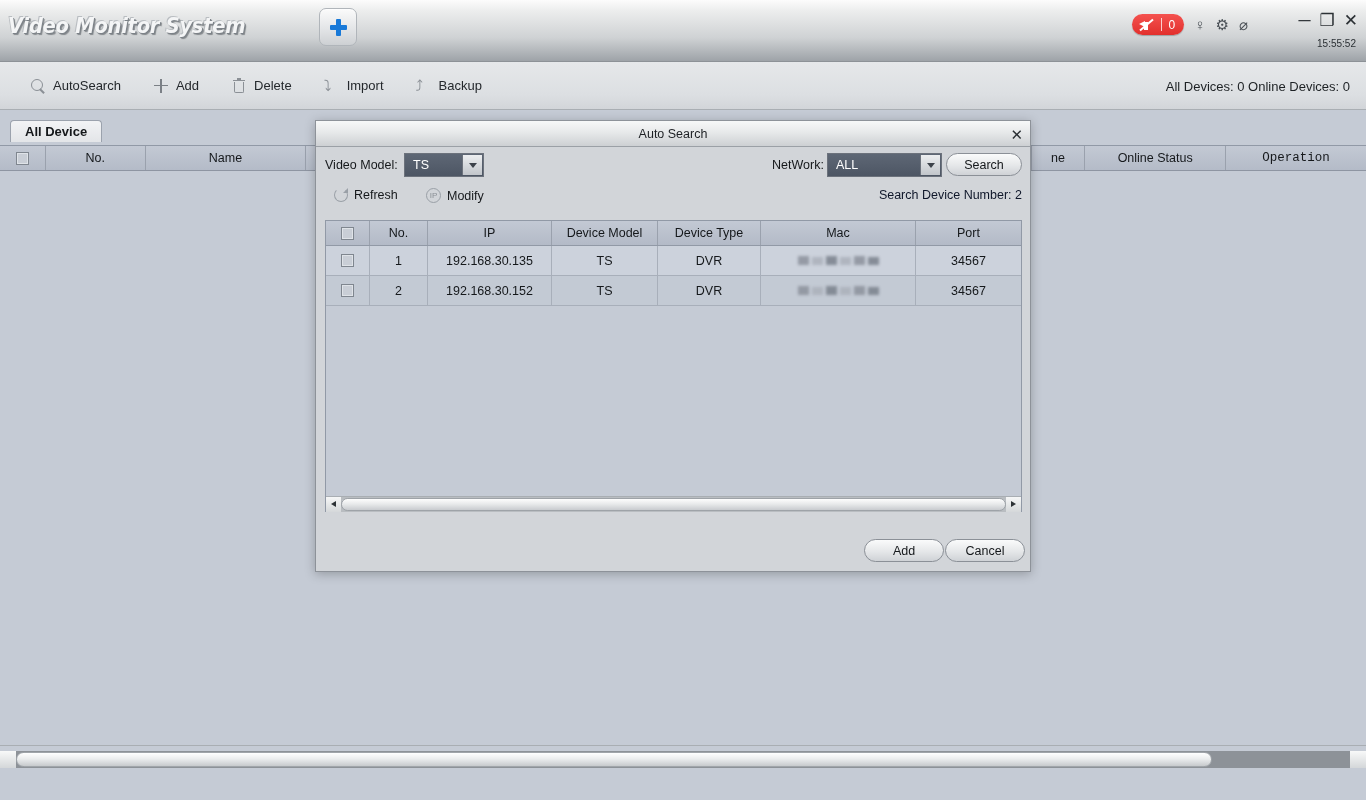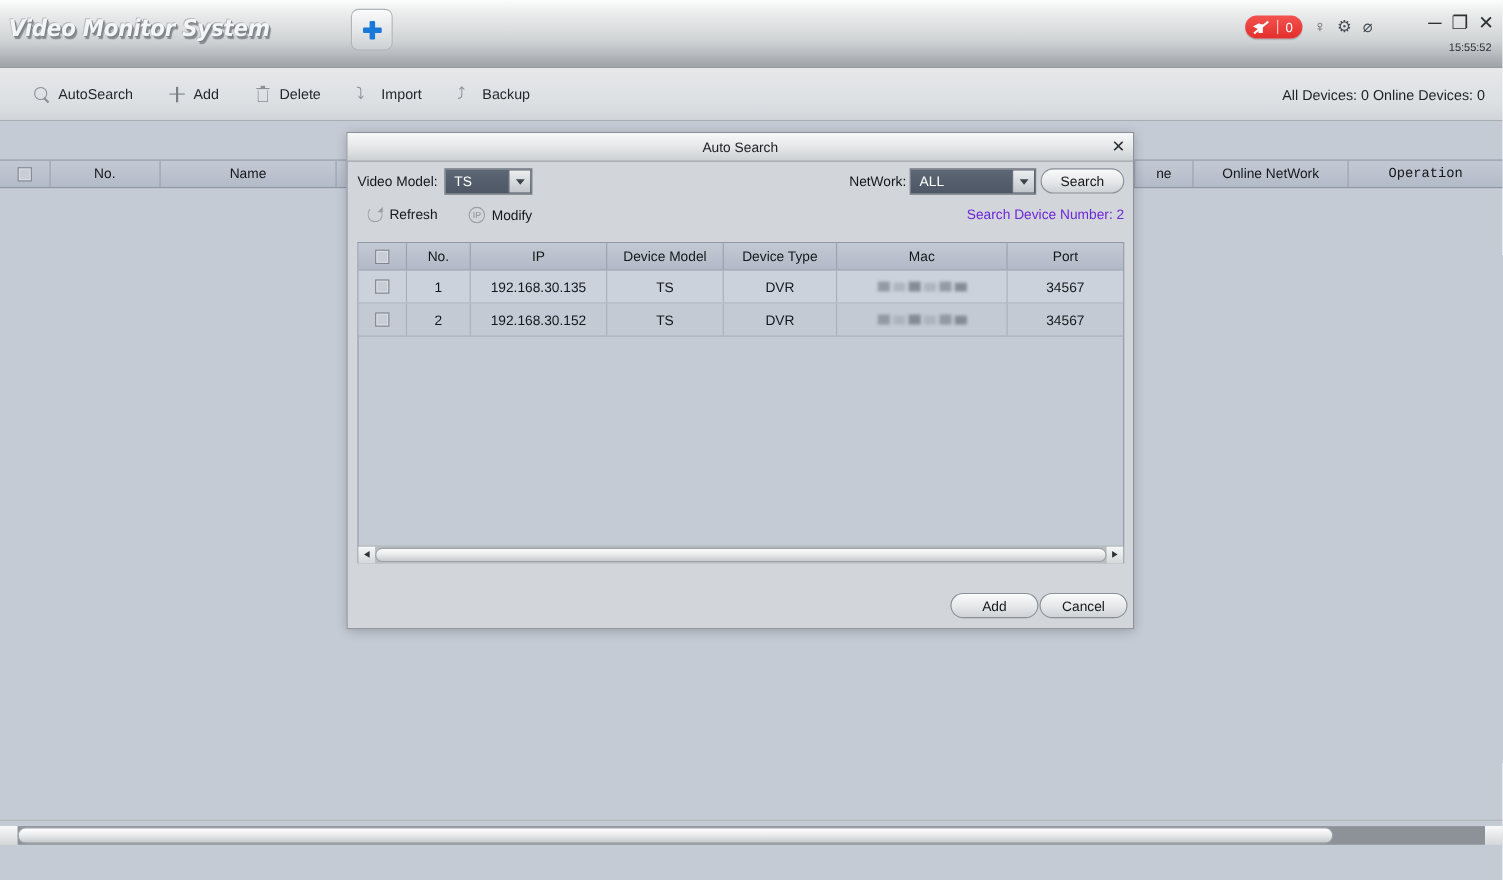--- a/index.html
+++ b/index.html
@@ -220,21 +220,21 @@
   }
   .ico-refresh:after {
     content:""; position:absolute; right:-1px; top:-1px; width:0; height:0;
     border-style:solid; border-width:0 0 5px 5px; border-color: transparent transparent #9aa0a7 transparent;
   }
   .ico-ip {
     width: 15px; height: 15px; border: 1.5px solid #9aa0a7; border-radius: 50%;
     font-size: 8px; color: #8b9096; display:flex; align-items:center; justify-content:center;
     font-family:"Liberation Sans",sans-serif;
   }
-  .sdn { position: absolute; right: 8px; top: 5px; font-size: 12.5px; color: #6d28d9; }
+  .sdn { position: absolute; right: 8px; top: 5px; font-size: 12.5px; color: #0f172a; }
 
   .dlg-table {
     position: absolute; left: 9px; top: 99px; width: 697px; height: 292px;
     border: 1px solid #9199a6; background: #c5cbd5;
   }
   .dt-head { display: flex; height: 25px;
     background: linear-gradient(to bottom,#c3c9d4,#b3bac7);
     border-bottom: 1px solid #9199a6; }
   .dt-head .c {
     display: flex; align-items: center; justify-content: center;
@@ -356,30 +356,33 @@
       <span class="lbl">Import</span>
     </div>
     <div class="tb-item">
       <span class="ico ico-arrow">⤴</span>
       <span class="lbl">Backup</span>
     </div>
     <div class="dev-count">All Devices:  0  Online Devices:  0</div>
   </div>
 
   <div class="main">
+    <div class="tabstrip">
+      <div class="tab">All Device</div>
+    </div>
 
     <div class="grid-head">
       <div class="gh" style="width:47px">
         <span class="chk"></span>
       </div>
       <div class="gh" style="width:103px">No.</div>
       <div class="gh" style="width:165px">Name</div>
       <div class="gh" style="width:747px"></div>
       <div class="gh" style="width:55px">ne</div>
-      <div class="gh" style="width:145px">Online NetWork</div>
+      <div class="gh" style="width:145px">Online Status</div>
       <div class="gh" style="width:144px">Operation</div>
     </div>
   </div>
 
   <div class="dialog">
     <div class="dlg-title">
       <span class="t">Auto Search</span>
       <span class="dlg-close">✕</span>
     </div>
 

